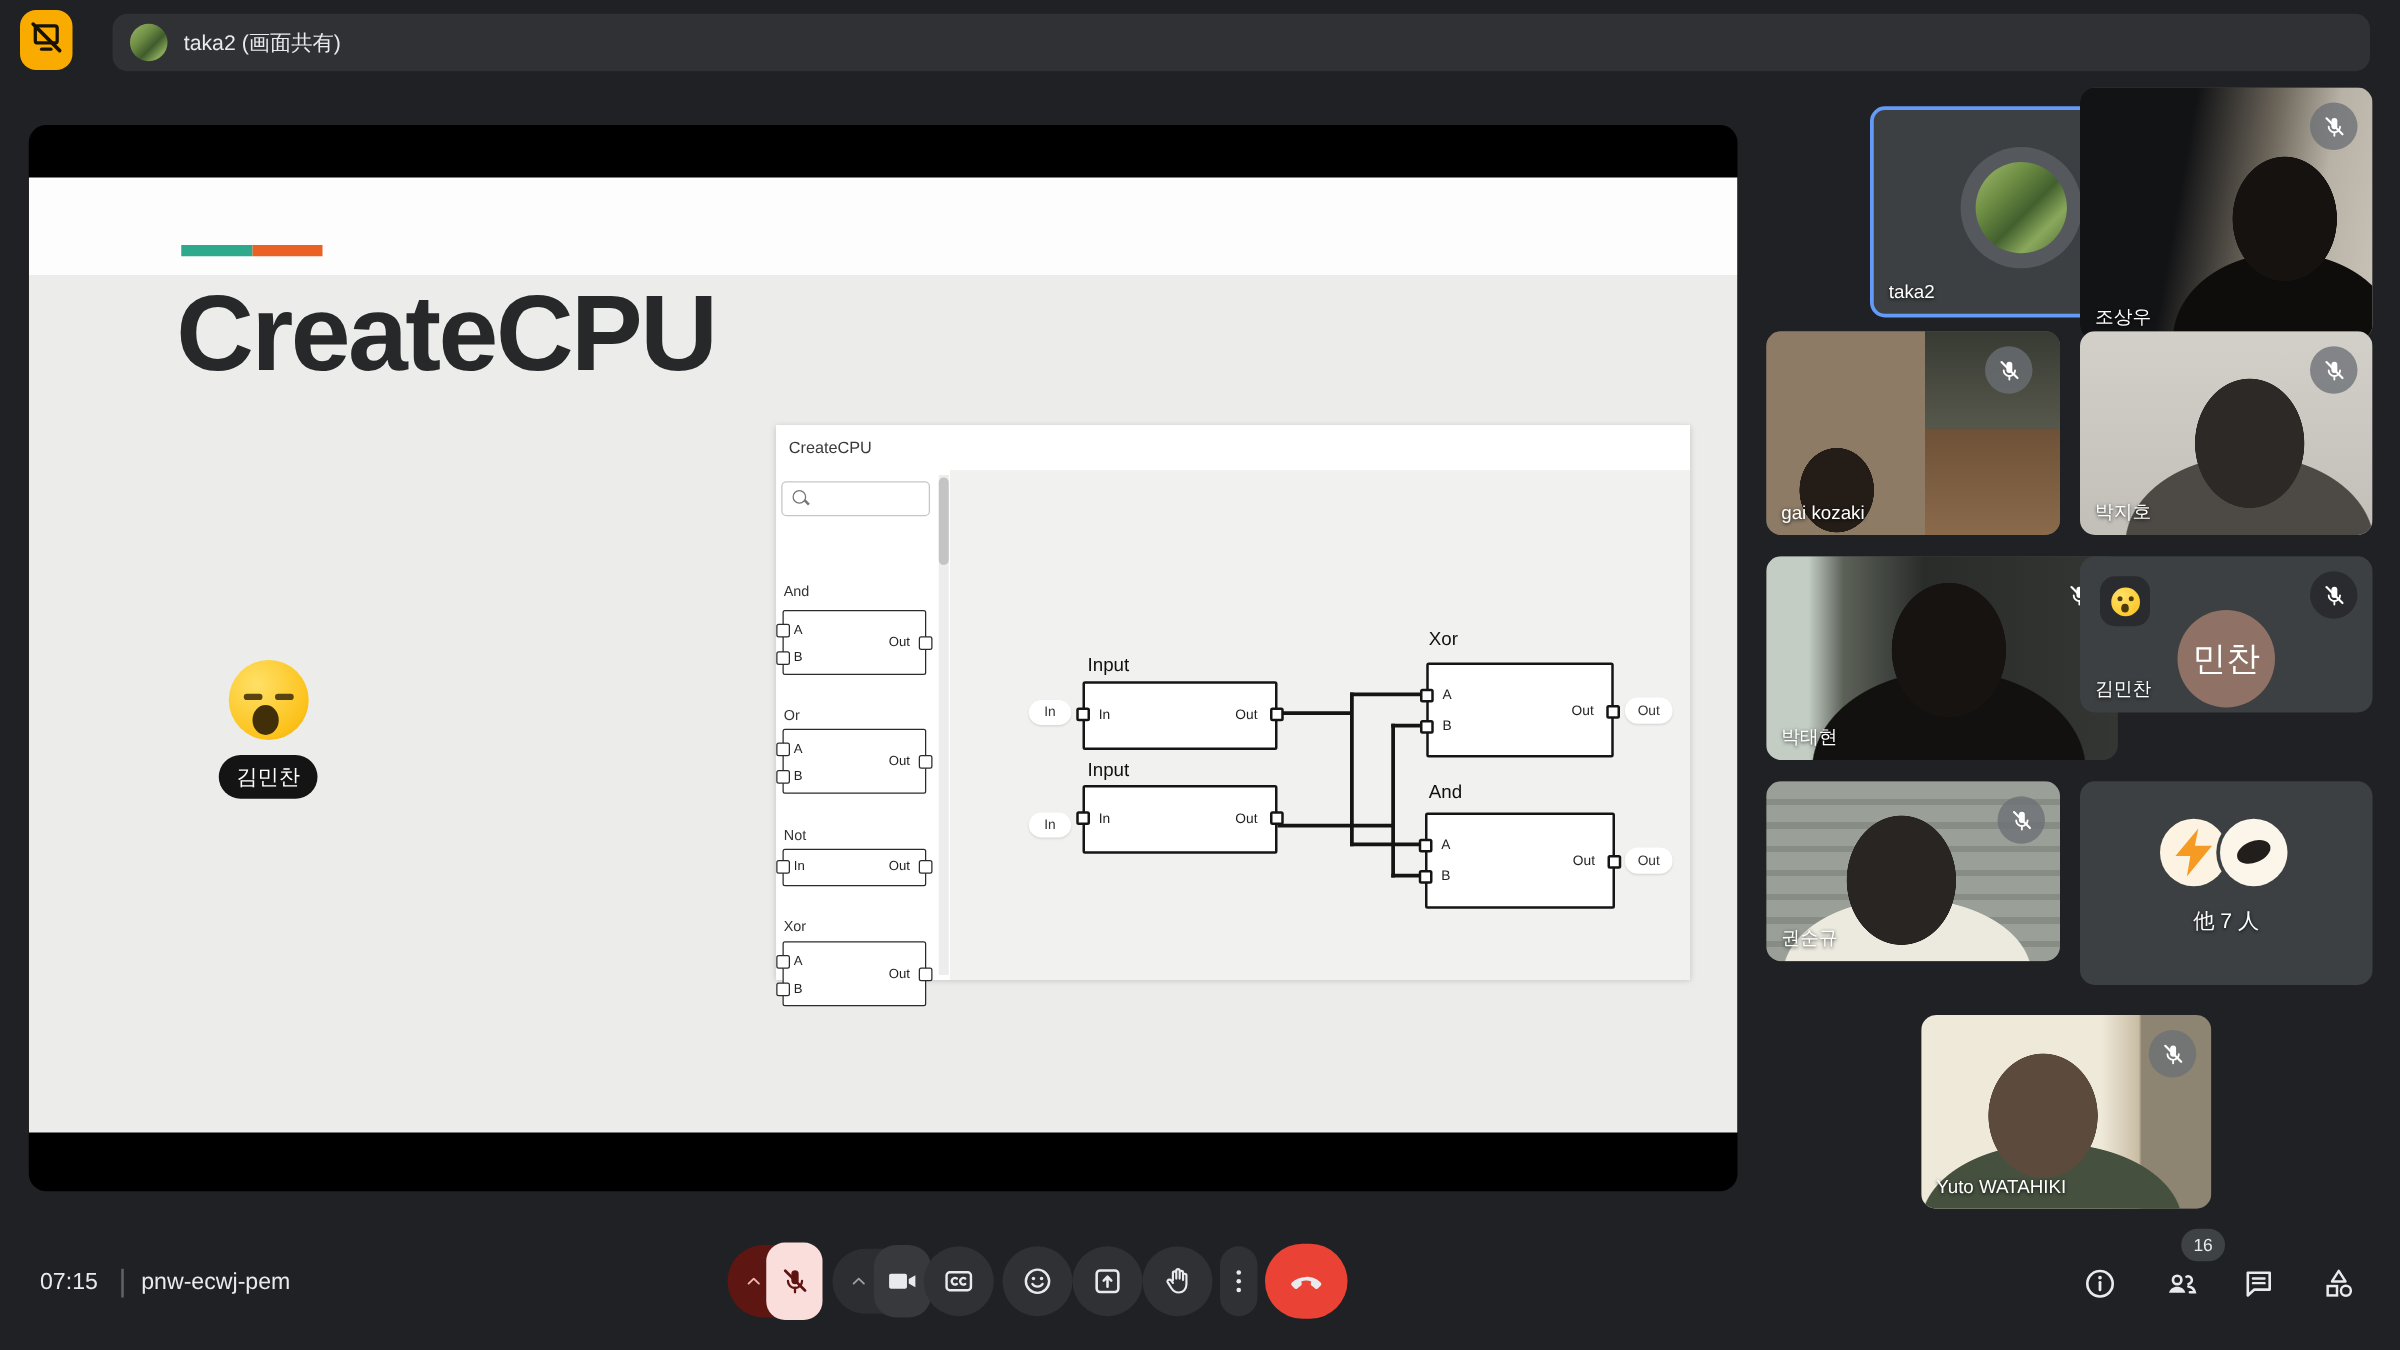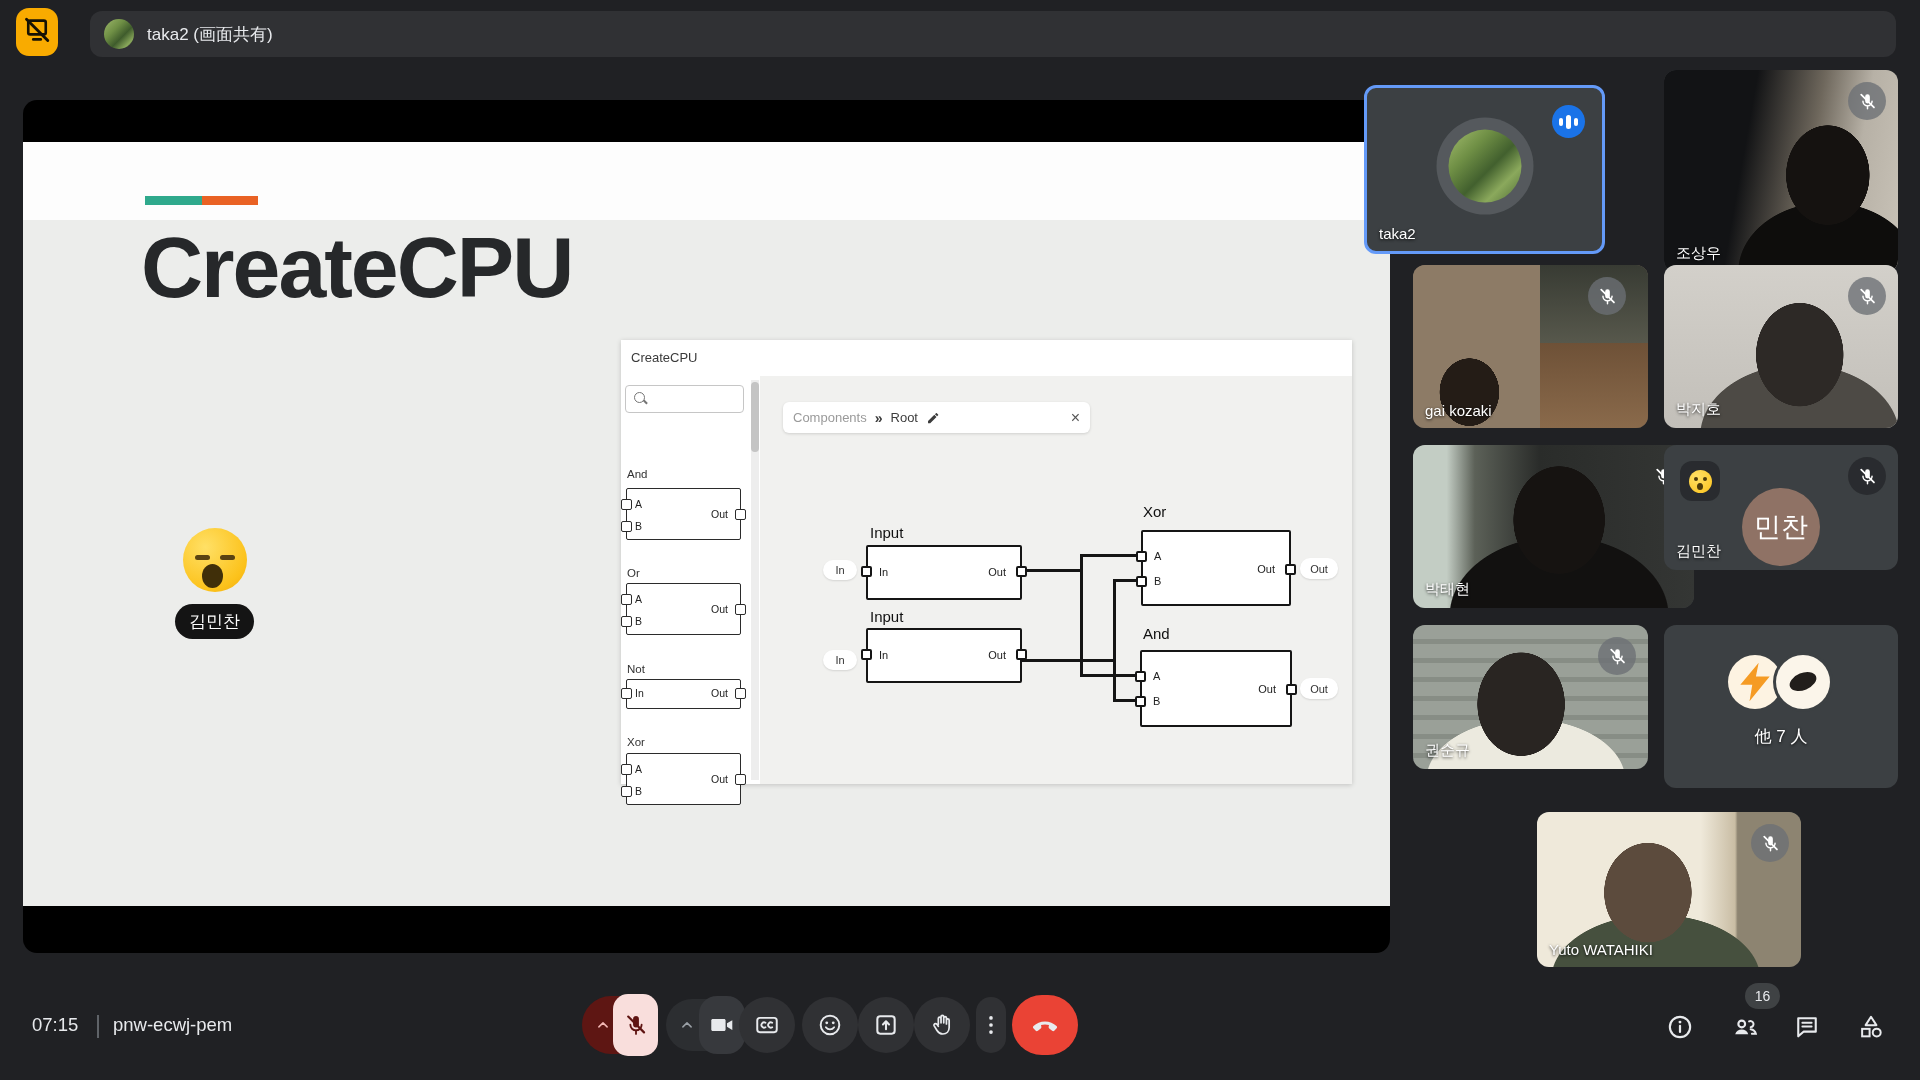--- a/index.html
+++ b/index.html
@@ -237,31 +237,20 @@
         <span class="plab" style="right:12px;top:19px">Out</span>
       </div>
 
       <div id="sidebar-scroll">
           <div id="sidebar-thumb"></div>
         </div>
     </div>
 
     <div id="app-canvas"></div>
 
-    <div id="breadcrumb">
-      <span id="bc-parent">Components</span>
-      <span id="bc-sep">»</span>
-      <span id="bc-current">Root</span>
-      <span id="bc-edit">
-          <svg style="width:14px;height:14px">
-            <use href="#i-pencil"></use>
-          </svg>
-        </span>
-      <span id="bc-close">×</span>
-    </div>
 
     <div class="wire" style="left:401px;top:228.5px;width:60px;height:3.2px"></div>
     <div class="wire" style="left:459px;top:213.5px;width:3.2px;height:123px"></div>
     <div class="wire" style="left:459px;top:213.5px;width:63px;height:3.2px"></div>
     <div class="wire" style="left:459px;top:333.5px;width:62px;height:3.2px"></div>
     <div class="wire" style="left:401px;top:318.5px;width:93px;height:3.2px"></div>
     <div class="wire" style="left:492px;top:238.5px;width:3.2px;height:123px"></div>
     <div class="wire" style="left:492px;top:238.5px;width:30px;height:3.2px"></div>
     <div class="wire" style="left:492px;top:358.5px;width:29px;height:3.2px"></div>
 
@@ -300,21 +289,21 @@
       <span class="bp" style="left:-7px;top:44px"></span>
       <span class="bp" style="right:-7px;top:32px"></span>
       <span class="np" style="left:11px;top:18px">A</span>
       <span class="np" style="left:11px;top:43px">B</span>
       <span class="np" style="right:14px;top:31px">Out</span>
     </div>
     <div class="cpill" style="left:679px;top:338px;width:38px;height:21px">Out</div>
   </div>
 </div>
 
-<div class="tile" id="tile-taka2" style="left:1364px;top:85px;width:235px;height:163px">
+<div class="tile" id="tile-taka2" style="left:1496px;top:85px;width:235px;height:163px">
   <div class="ring">
       <div class="photo"></div>
     </div>
   <div class="speak">
     <i style="height:8px"></i>
       <i style="height:14px"></i>
       <i style="height:8px"></i>
   </div>
   <div class="pname">taka2</div>
 </div>
@@ -411,21 +400,21 @@
     <svg viewBox="0 0 24 24" style="width:44px;height:44px;margin:5px">
       <polygon points="14,1.5 4,13.5 10.5,13.5 9,22.5 20,9 12.5,9" fill="#f59b24"></polygon>
     </svg>
   </div>
   <div class="ov-circle" style="left:112px;background:#fbf5ea;box-shadow:0 0 0 3px #3c4043">
     <span class="cookie"></span>
   </div>
   <div class="pname" style="left:0;right:0;bottom:40px;text-align:center;font-size:17px">他 7 人</div>
 </div>
 
-<div class="tile" style="left:1537px;top:812px;width:264px;height:155px">
+<div class="tile" style="left:1537px;top:812px;width:232px;height:155px">
   <div class="vid" style="background:
     radial-gradient(ellipse 44px 50px at 42% 52%, #5c4b3d 99%, transparent),
     radial-gradient(ellipse 105px 65px at 45% 108%, #46503e 99%, transparent),
     linear-gradient(90deg, #efe9da 0 62%, #c9bda4 75%, #8d8471 76% 100%)"></div>
   <div class="mute">
       <svg>
         <use href="#i-micoff"></use>
       </svg>
     </div>
   <div class="pname">Yuto WATAHIKI</div>

